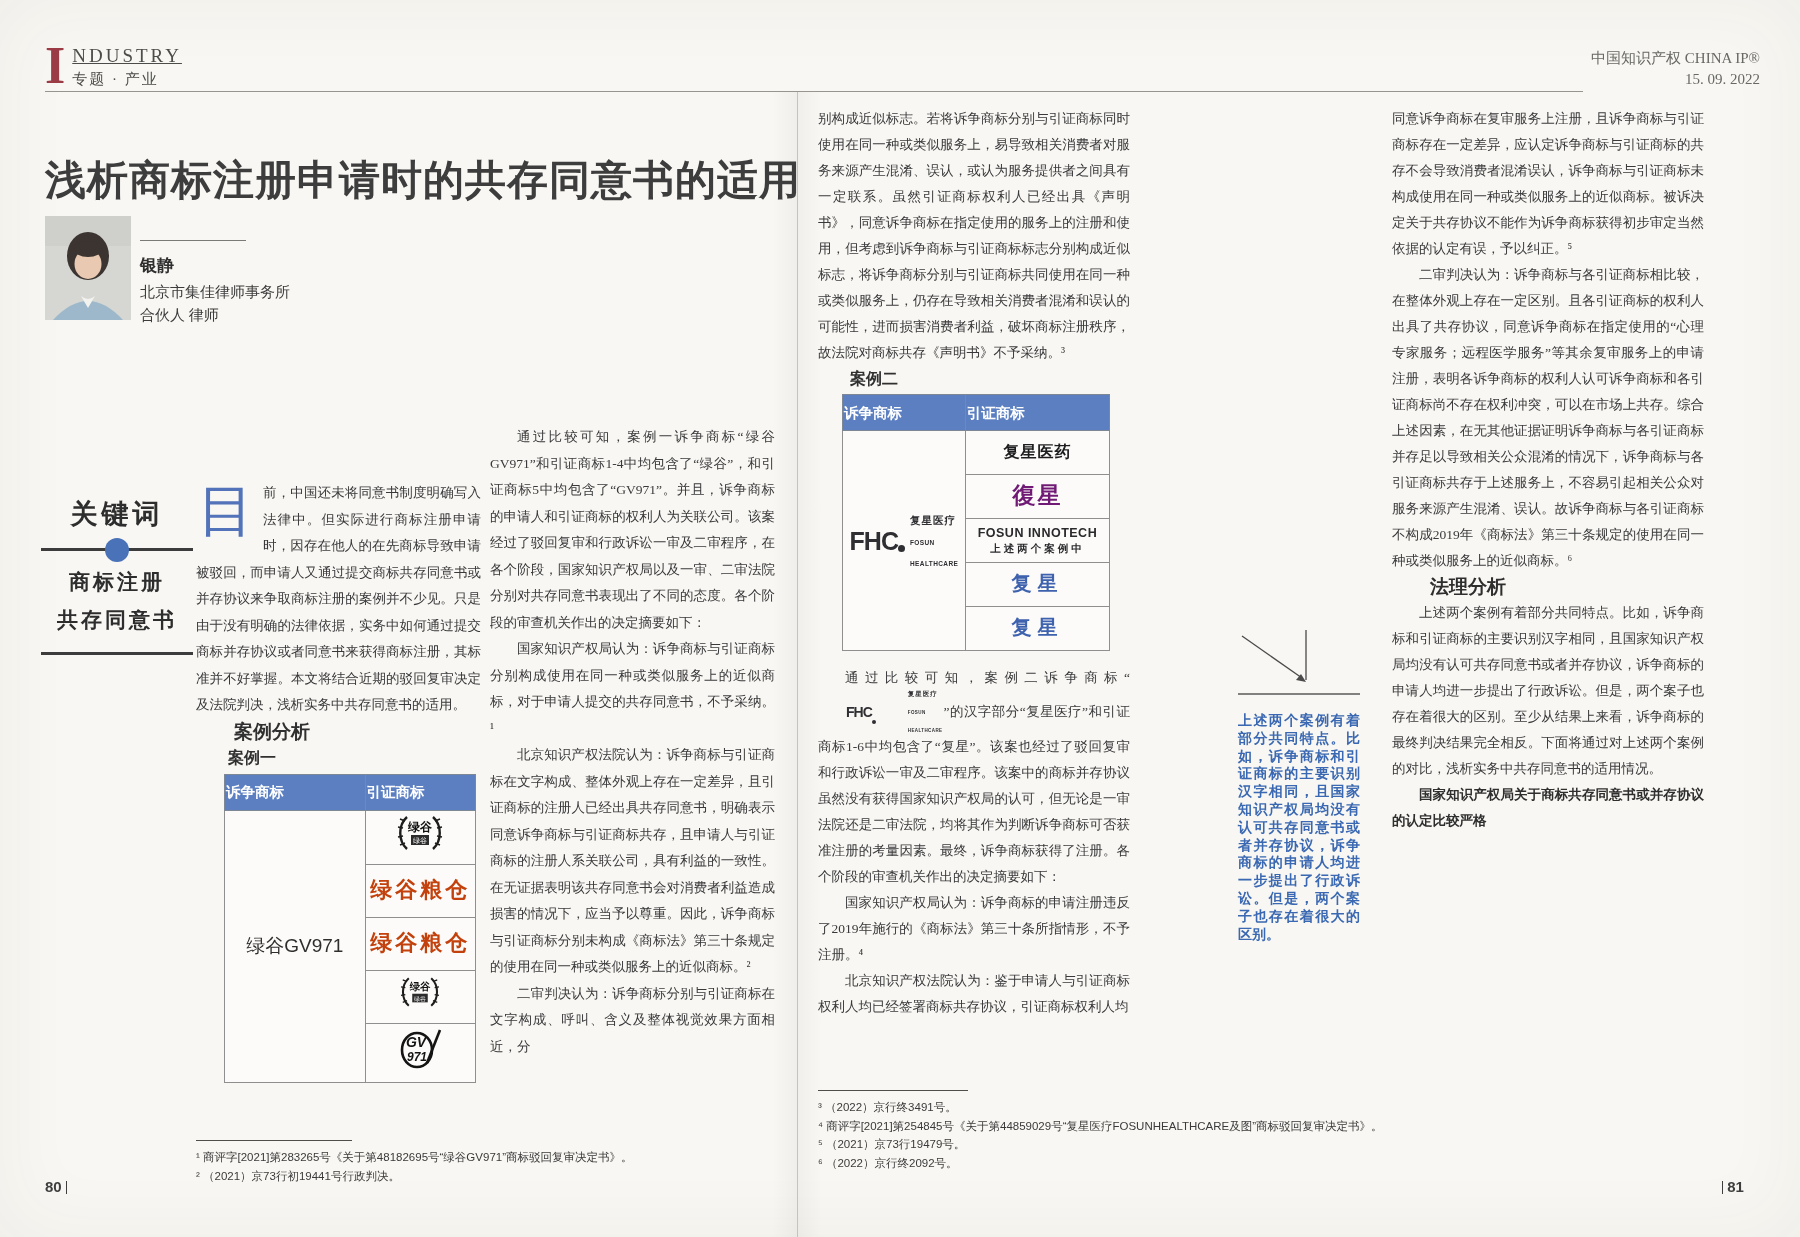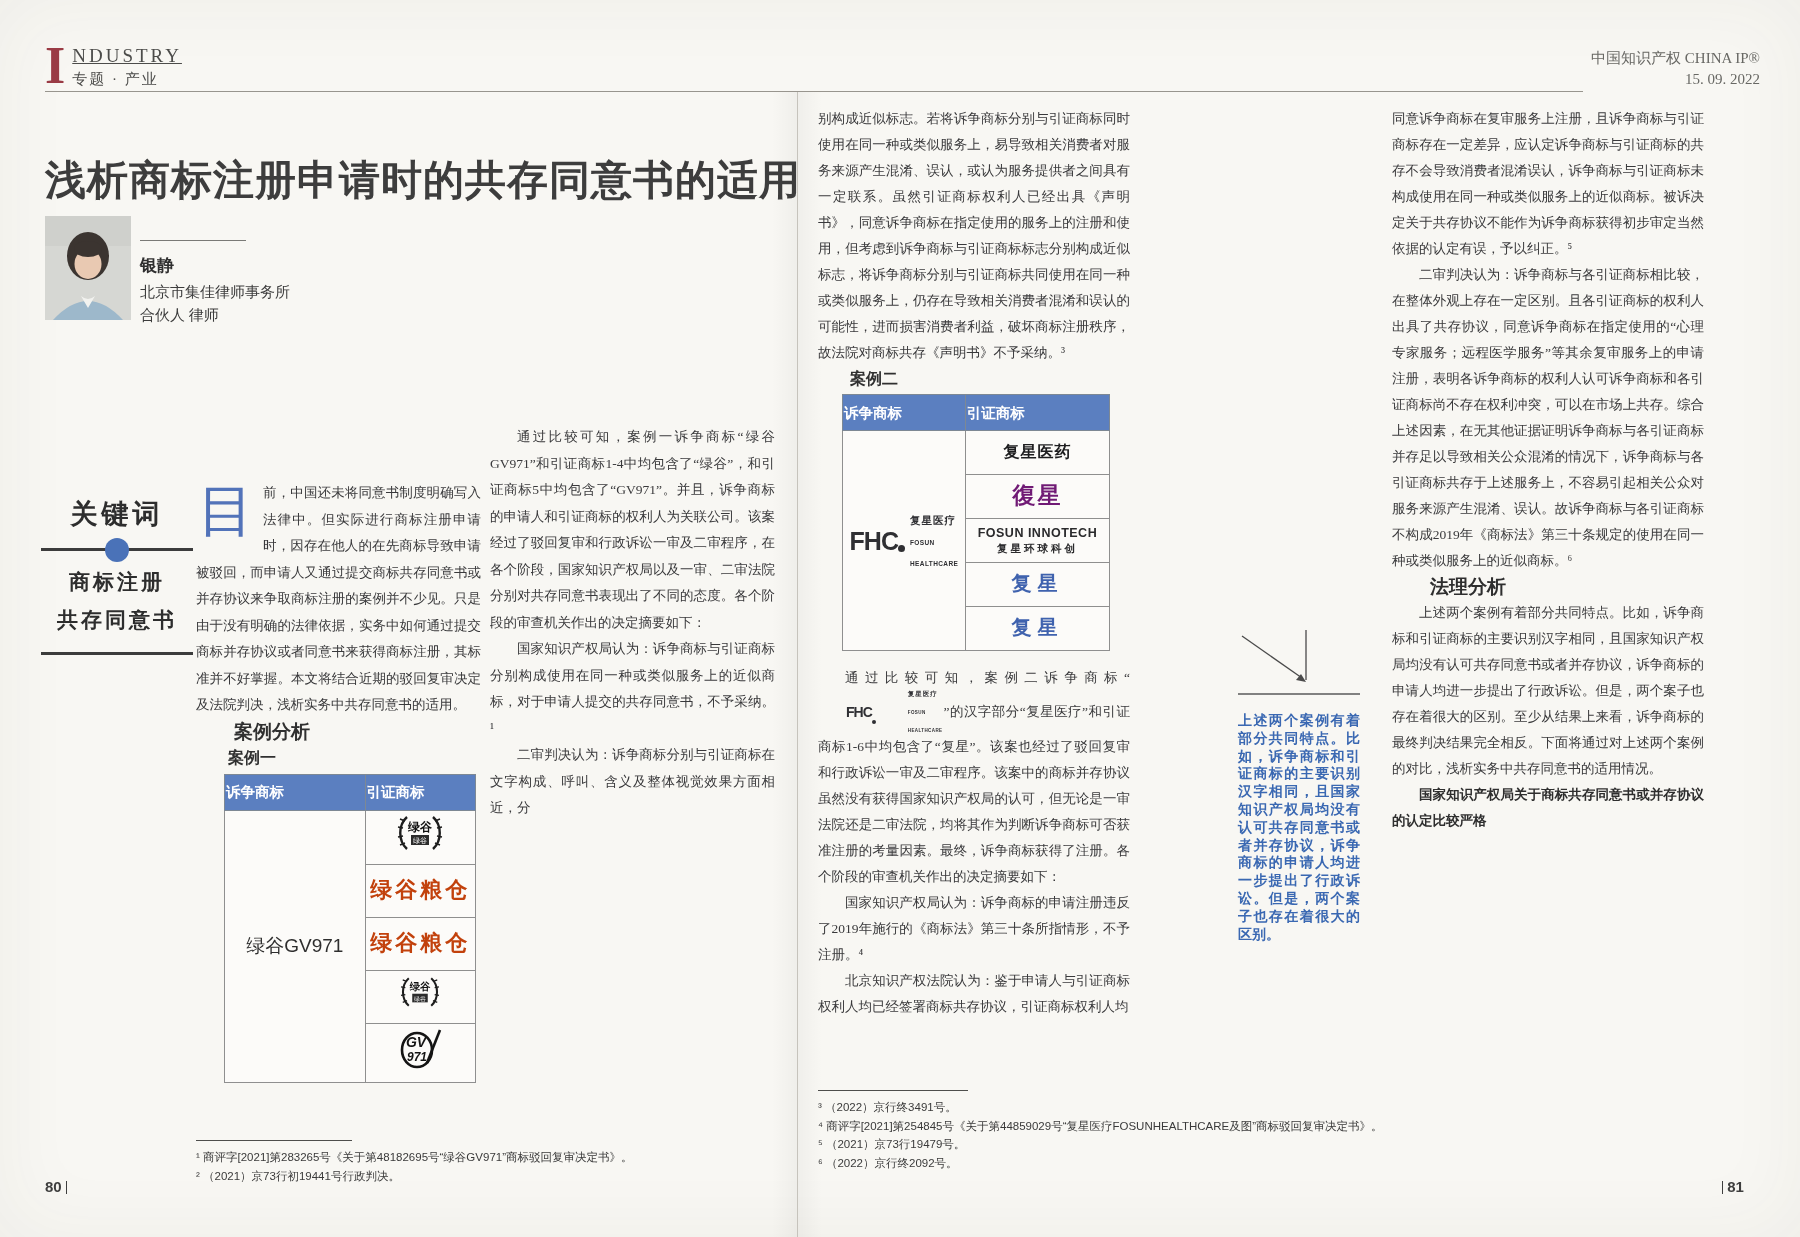--- a/index.html
+++ b/index.html
@@ -187,20 +187,21 @@
           </svg>
         </td>
       </tr>
     </tbody>
       </table>
   </div>
 
   <div class="col" id="col2">
     <p>通过比较可知，案例一诉争商标“绿谷GV971”和引证商标1-4中均包含了“绿谷”，和引证商标5中均包含了“GV971”。并且，诉争商标的申请人和引证商标的权利人为关联公司。该案经过了驳回复审和行政诉讼一审及二审程序，在各个阶段，国家知识产权局以及一审、二审法院分别对共存同意书表现出了不同的态度。各个阶段的审查机关作出的决定摘要如下：</p>
     <p>国家知识产权局认为：诉争商标与引证商标分别构成使用在同一种或类似服务上的近似商标，对于申请人提交的共存同意书，不予采纳。¹</p>
+    <p>北京知识产权法院认为：诉争商标与引证商标在文字构成、整体外观上存在一定差异，且引证商标的注册人已经出具共存同意书，明确表示同意诉争商标与引证商标共存，且申请人与引证商标的注册人系关联公司，具有利益的一致性。在无证据表明该共存同意书会对消费者利益造成损害的情况下，应当予以尊重。因此，诉争商标与引证商标分别未构成《商标法》第三十条规定的使用在同一种或类似服务上的近似商标。²</p>
     <p>二审判决认为：诉争商标分别与引证商标在文字构成、呼叫、含义及整体视觉效果方面相近，分</p>
   </div>
 
   <div class="fn-rule" style="left:196px;top:1140px;width:156px;"></div>
   <div class="fn" style="left:196px;top:1148px;width:600px;">
     <div>¹ 商评字[2021]第283265号《关于第48182695号“绿谷GV971”商标驳回复审决定书》。</div>
     <div>² （2021）京73行初19441号行政判决。</div>
   </div>
   <div class="pagenum" style="left:45px;top:1178px;">
     <span>80</span>&nbsp;<span class="pn-bar"></span>
@@ -228,21 +229,21 @@
           </span>
         </td>
         <td class="cited"><span class="fosun-black">复星医药</span></td>
       </tr>
       <tr>
         <td class="cited"><span class="fuxing-big">復星</span></td>
       </tr>
       <tr>
         <td class="cited">
           <span class="innotech-en">FOSUN INNOTECH</span>
-          <span class="innotech-cn">复星环球科创</span>
+          <span class="innotech-cn">上述两个案例中</span>
         </td>
       </tr>
       <tr>
         <td class="cited"><span class="fuxing-blue">复星</span></td>
       </tr>
       <tr>
         <td class="cited"><span class="fuxing-blue">复星</span></td>
       </tr>
     </tbody>
       </table>

